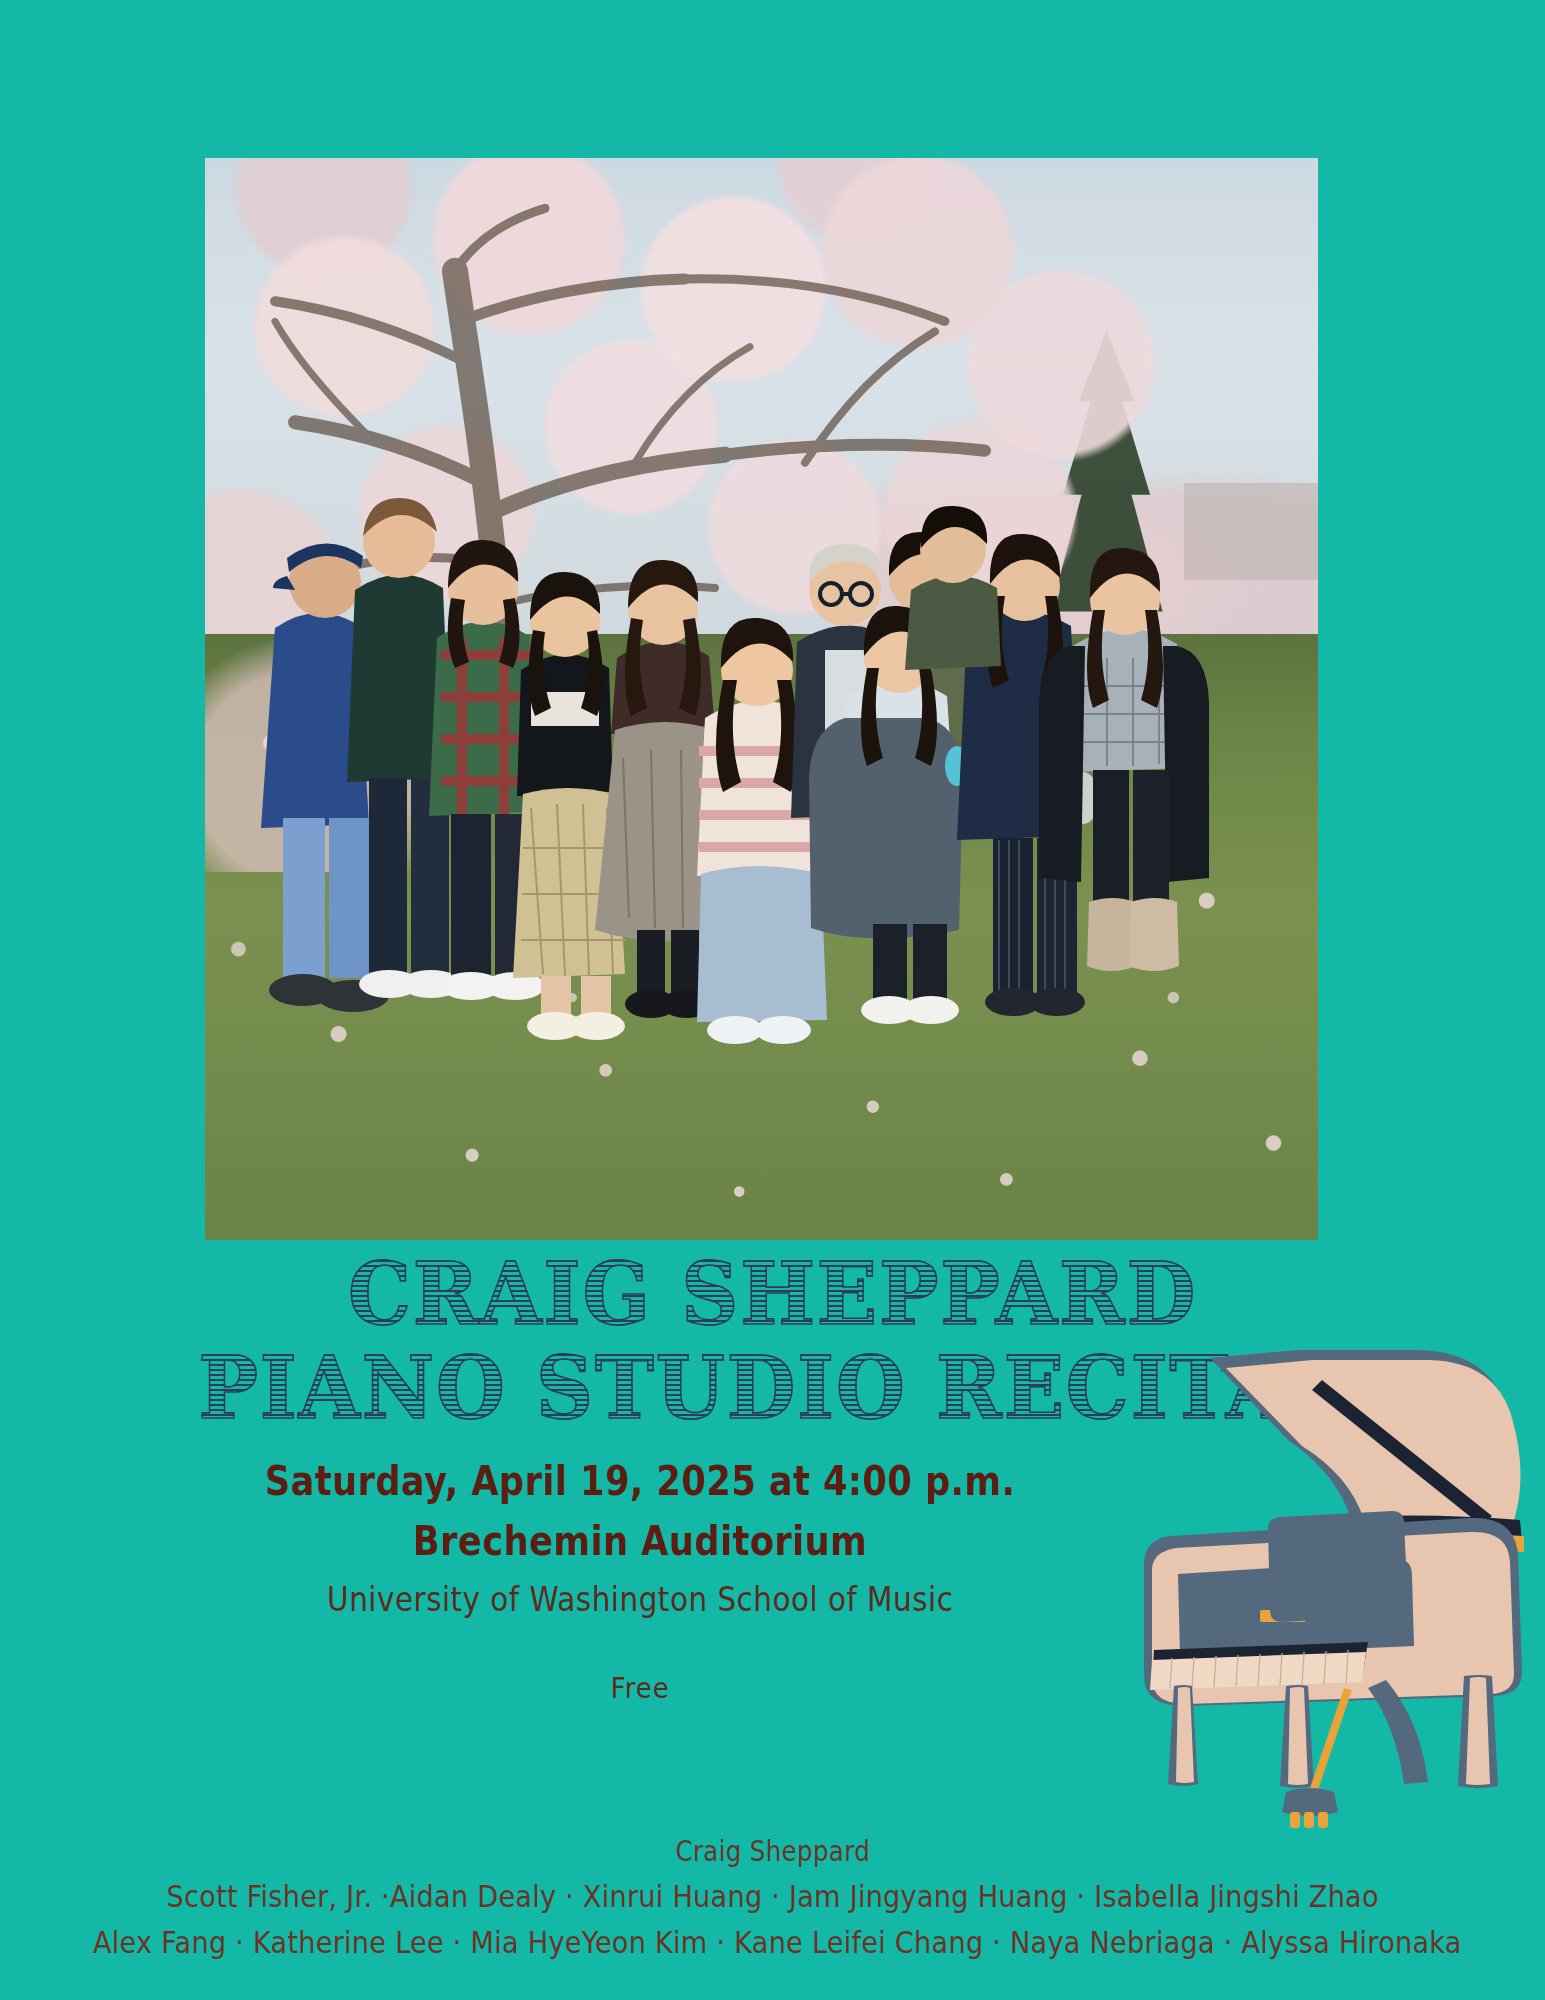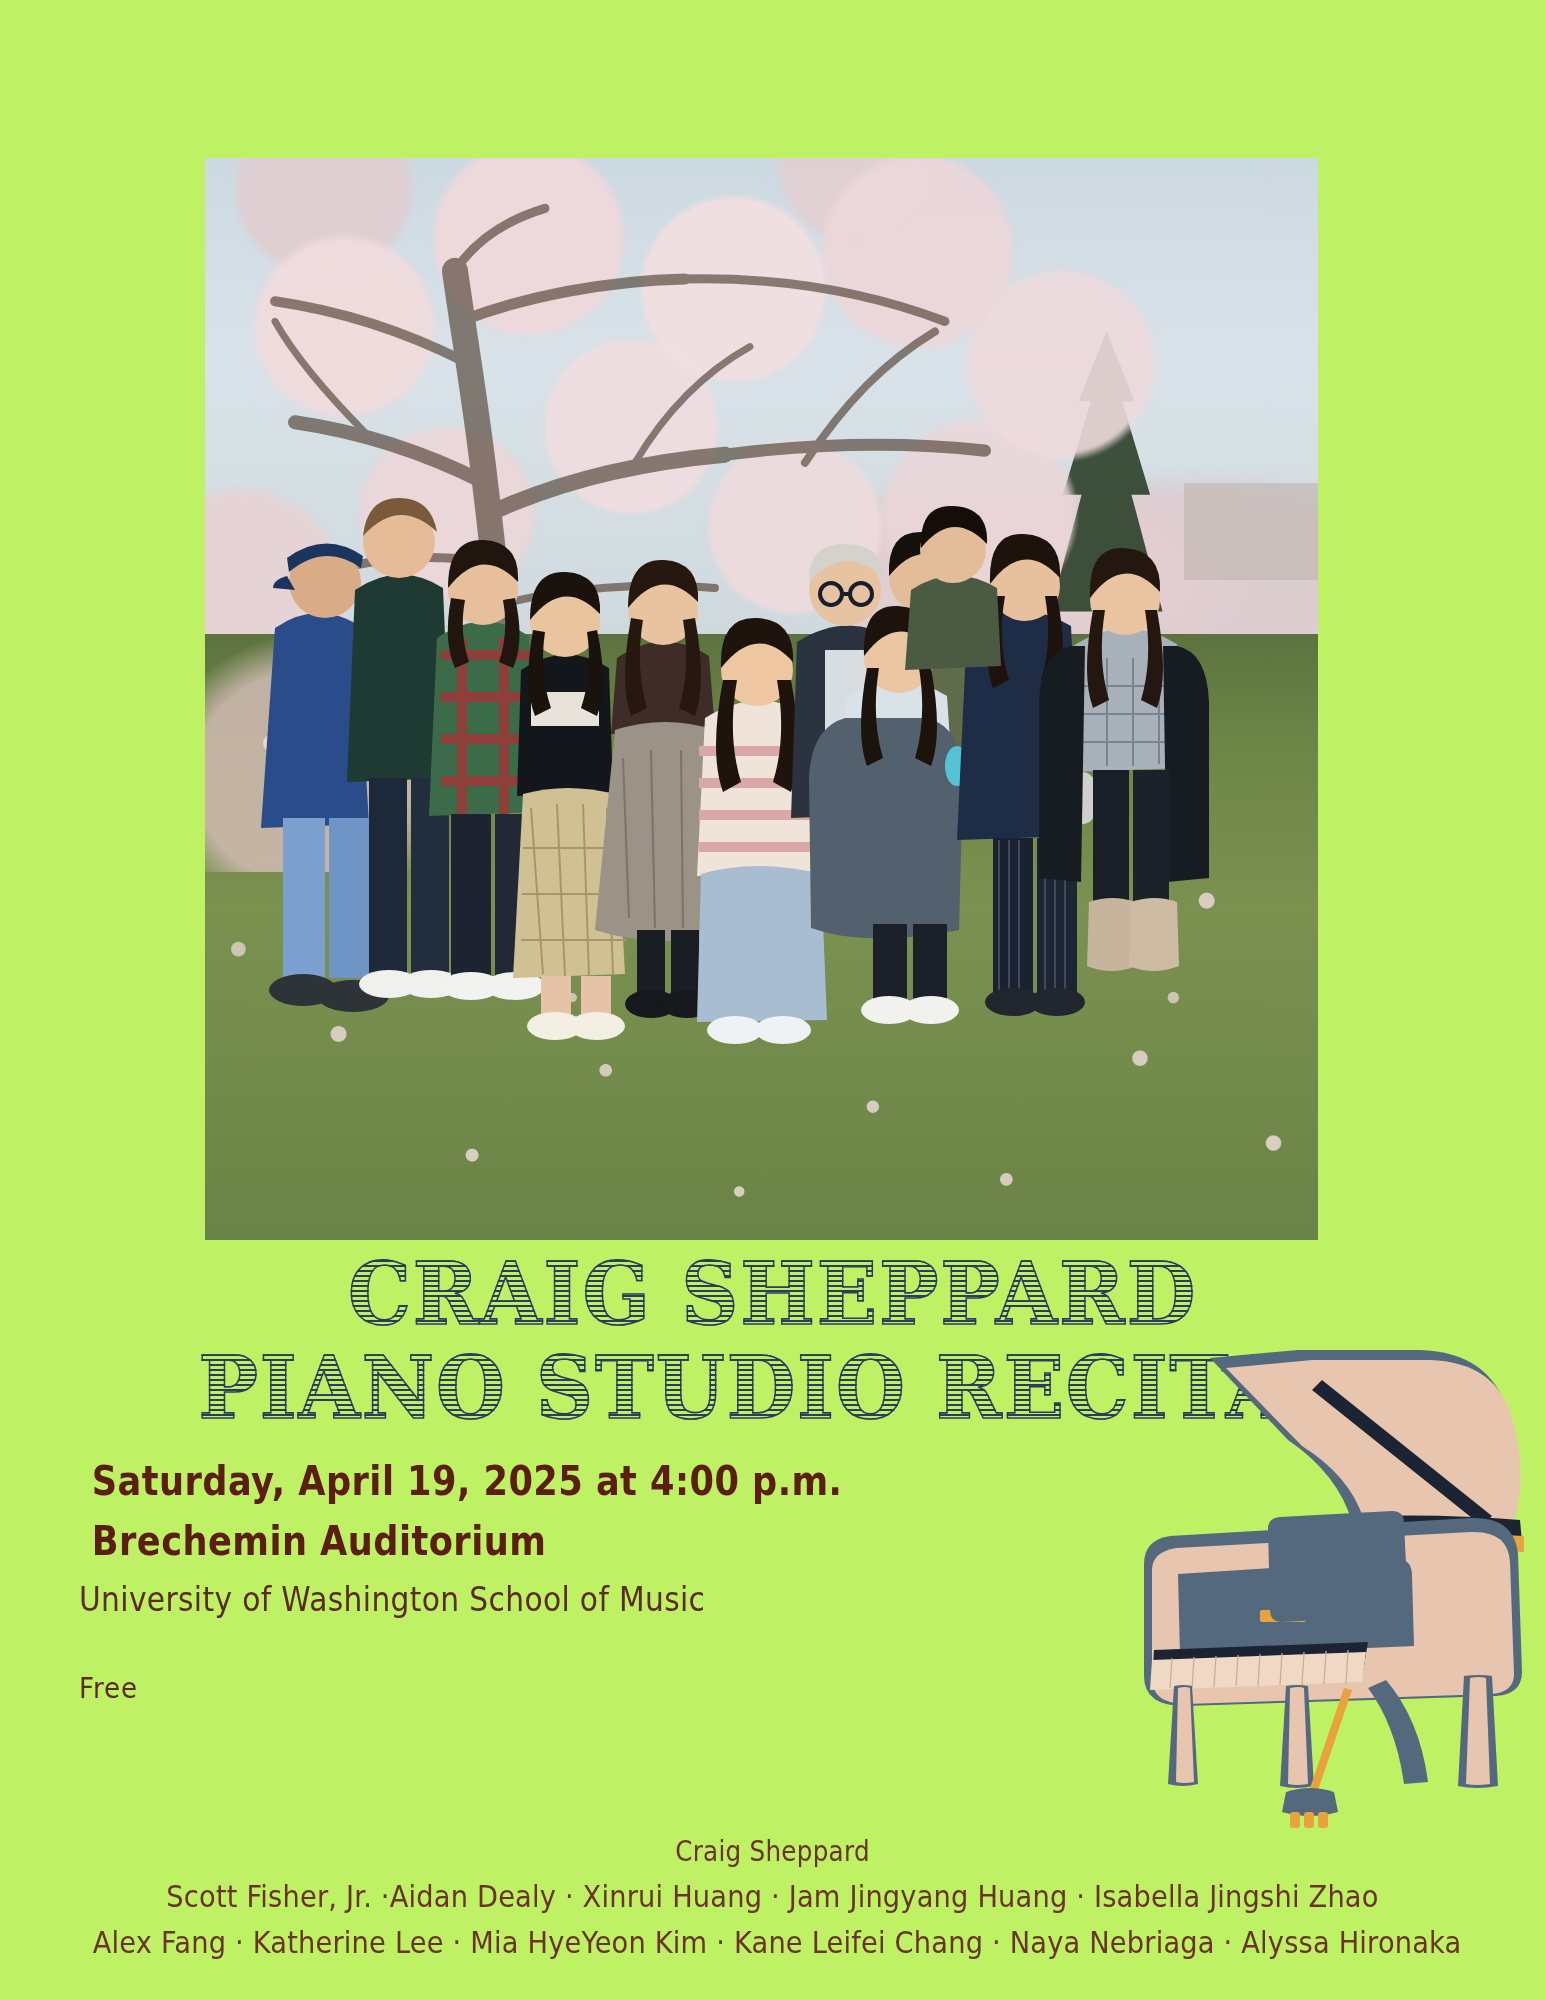--- a/index.html
+++ b/index.html
@@ -3,21 +3,21 @@
 <meta charset="utf-8">
 <style>
   html,body{margin:0;padding:0;}
   body{
     width:1545px;height:2000px;
     background:#fdf1ea;
     font-family:"Liberation Sans", sans-serif;
     overflow:hidden;
     position:relative;
   }
-  .poster{position:relative;width:1545px;height:2000px;background:#bef264;}
+  .poster{position:relative;width:1545px;height:2000px;background:#14b8a6;}
 
   
   .photo-wrap{
     position:absolute;left:205px;top:158px;width:1113px;height:1082px;
     overflow:hidden;background:#9fb4c7;
   }
   .photo{position:absolute;inset:0;}
   
   .sky{position:absolute;left:0;top:0;width:100%;height:46%;
     background:linear-gradient(180deg,#cdd9e2 0%,#d9e2e8 40%,#cfd9dd 100%);}
@@ -98,21 +98,21 @@
     background-clip:text;
     color:transparent;
     -webkit-text-stroke:1.6px #2c3b5e;
     text-transform:uppercase;
     transform:scaleX(.92);
   }
   .title-1{font-size:86px;}
   .title-2{font-size:86px;margin-top:6px;}
 
   
-  .details{position:absolute;left:15px;top:1458px;width:1280px;text-align:left;}
+  .details{position:absolute;left:0;top:1458px;width:1280px;text-align:center;}
   .d-date{
     font-family:"DejaVu Sans", sans-serif;
     font-weight:700;font-size:40px;color:#5c1e13;letter-spacing:.5px;
     transform:scaleX(.88);display:block;
   }
   .d-venue{
     font-family:"DejaVu Sans", sans-serif;
     font-weight:700;font-size:40px;color:#5c1e13;letter-spacing:.5px;
     margin-top:14px;transform:scaleX(.88);display:block;
   }

